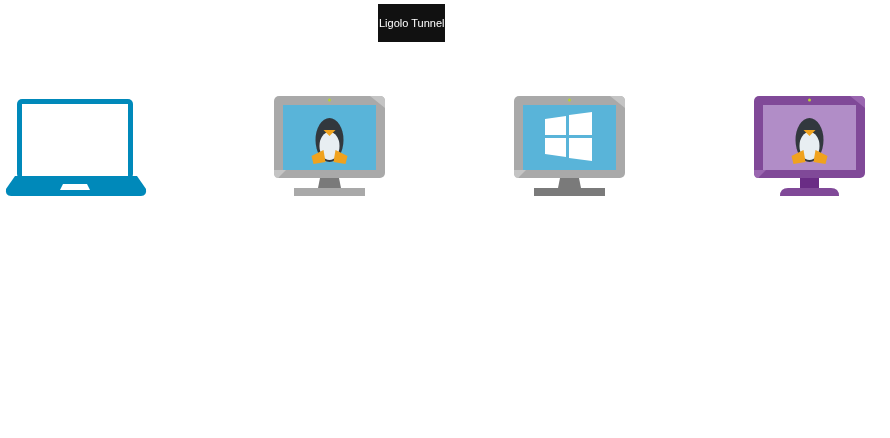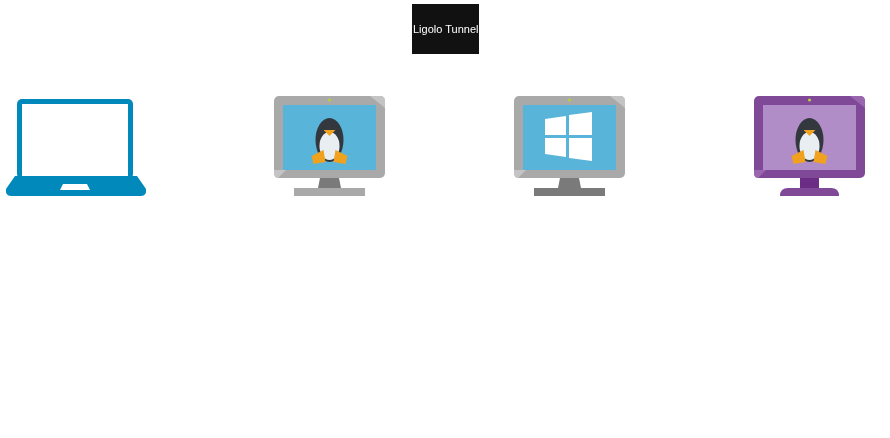--- a/index.html
+++ b/index.html
@@ -1,19 +1,19 @@
 <!DOCTYPE html>
 <html><head>
   <meta charset="utf-8">
   <style>
     html, body { margin: 0; padding: 0; background: #ffffff; }
     body { width: 890px; height: 438px; position: relative; overflow: hidden; font-family: "Liberation Sans", sans-serif; }
     .title {
-      position: absolute; left: 412px; top: 4px; height: 14px; line-height: 14px;
-      background: #111111; color: #ffffff; font-size: 11px; padding: 18px 1px;
+      position: absolute; left: 378px; top: 4px; height: 14px; line-height: 14px;
+      background: #111111; color: #ffffff; font-size: 11px; padding: 12px 1px;
       white-space: nowrap;
     }
     .node { position: absolute; }
     .node svg { display: block; }
     #n-laptop { left: 5px; top: 96px; width: 142px; height: 103px; }
     #n-linux1 { left: 274px; top: 96px; width: 111px; height: 102px; }
     #n-windows { left: 514px; top: 96px; width: 111px; height: 102px; }
     #n-linux2 { left: 754px; top: 96px; width: 111px; height: 102px; }
   </style>
 </head>

